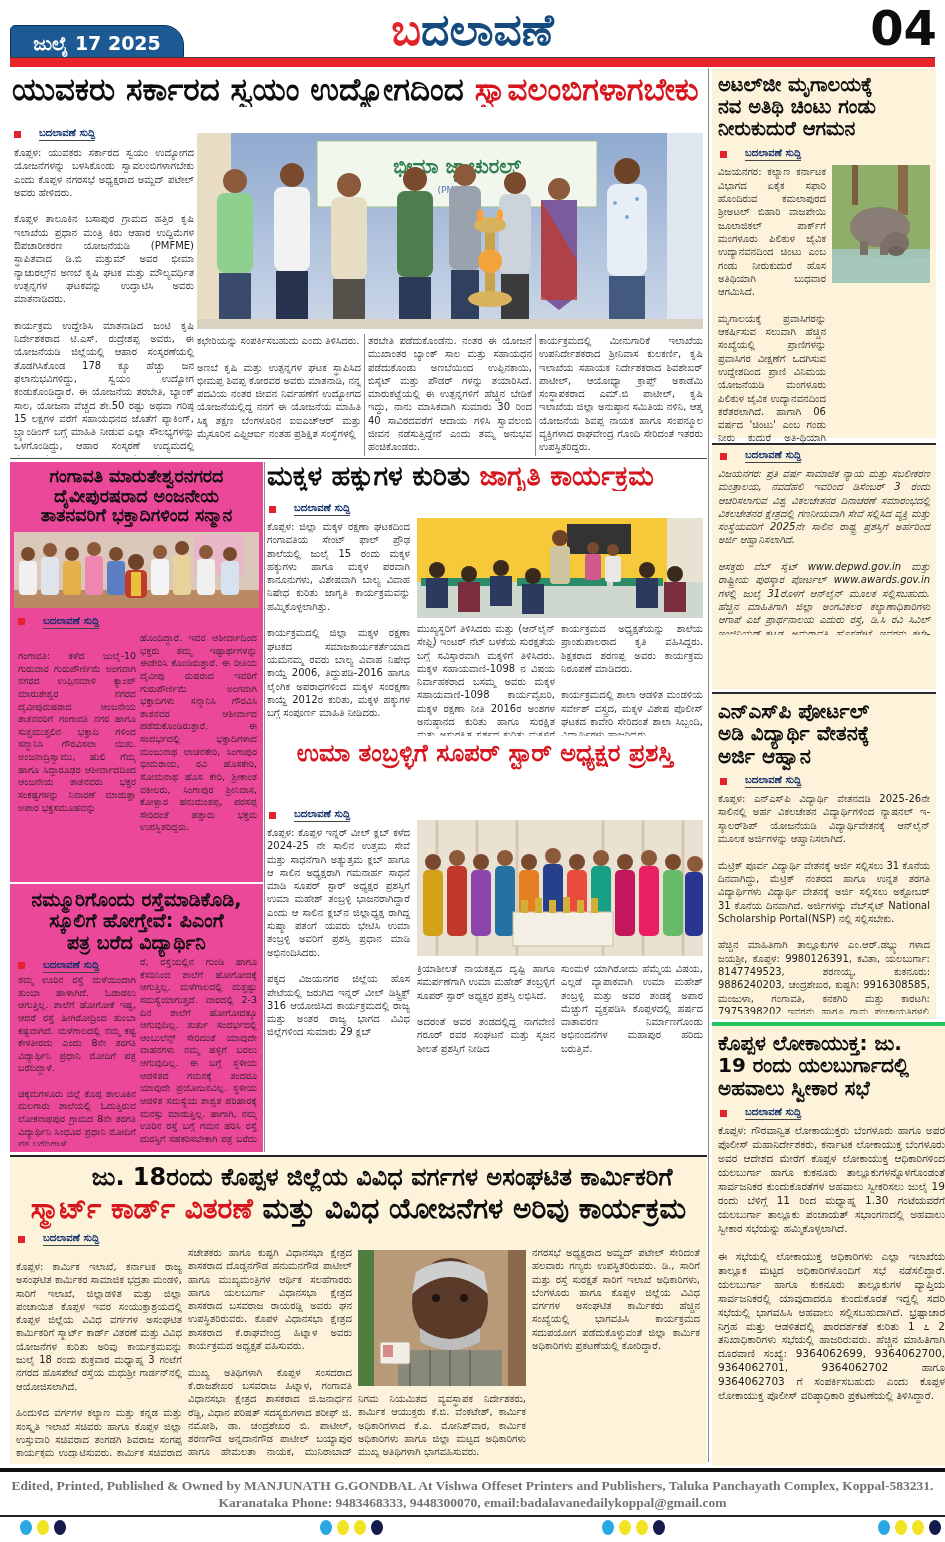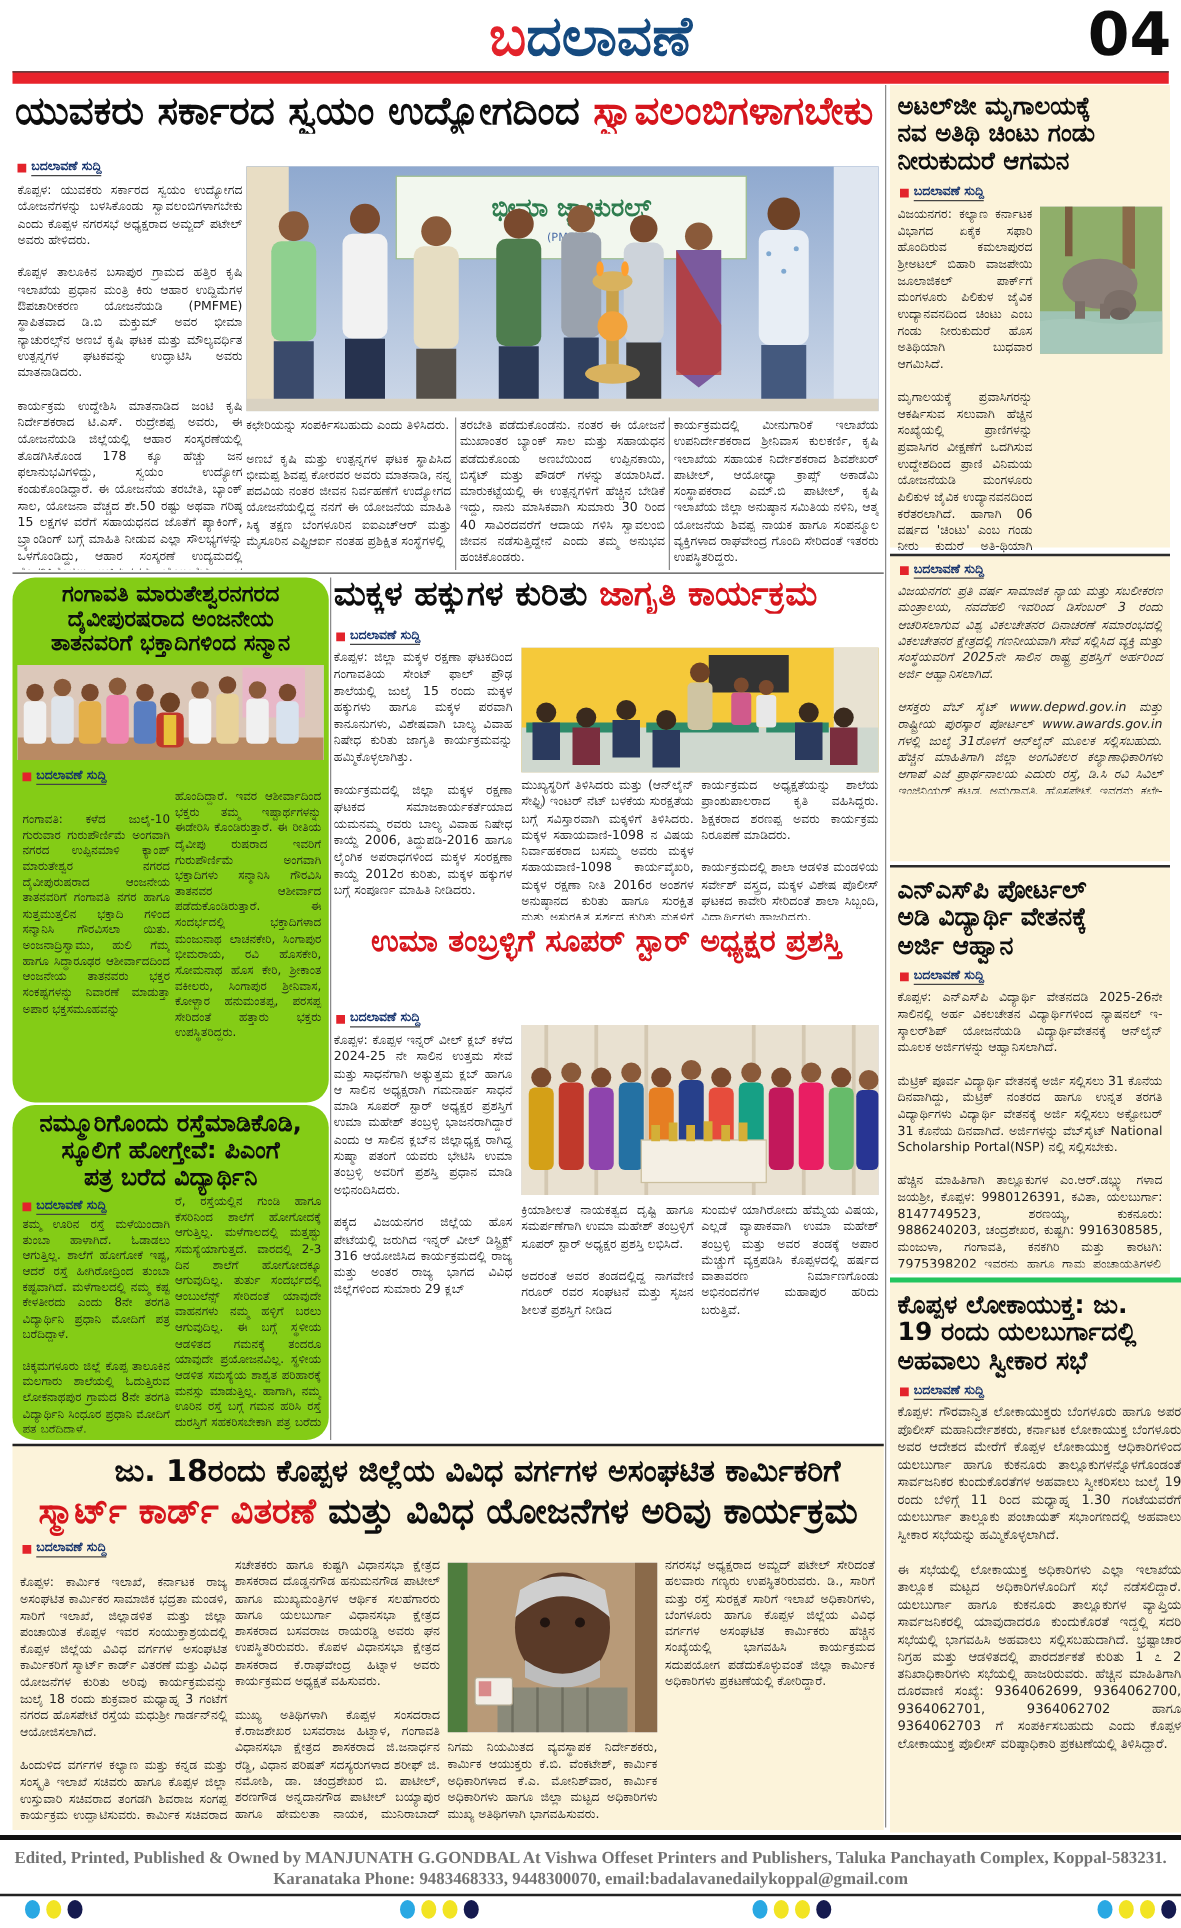--- a/index.html
+++ b/index.html
@@ -20,40 +20,43 @@
   .hrule{height:1px;background:#4a4a4a;}
   
   .headline{font-weight:bold;color:#0d0d0d;line-height:1.12;}
   .red{color:#d6151c;}
   .body-txt{font-size:10px;line-height:1.33;color:#1d1d1d;text-align:justify;
             white-space:pre-line;overflow:hidden;}
   .body-sm{font-size:9.5px;}
   .center{text-align:center;}
   .pre{white-space:pre-line;}
   
-  .byline{display:flex;align-items:center;gap:4px;height:14px;}
+  .byline{display:flex;align-items:center;gap:18px;height:14px;}
   .bsq{width:7px;height:7px;background:#e3232b;flex:0 0 auto;}
   .btxt{font-size:10px;font-weight:bold;color:#13306b;border-bottom:1px solid #444;padding-bottom:1px;white-space:nowrap;}
   
   .cream{background:#fcf3da;}
-  .blueblk{background:#84cc16;border-radius:18px;}
+  .blueblk{background:#ec4899;}
   .photo{overflow:hidden;background:#d8d8d8;}
   .photo svg{display:block;}
   .ph-r{float:right;margin:0 0 4px 6px;}
   
   .f-line{left:0;width:945px;text-align:center;font-family:"Liberation Serif","DejaVu Serif",serif;
           font-weight:bold;color:#737373;}
   .dotg{display:flex;gap:5px;}
   .dot{width:12px;height:15px;border-radius:50%;display:inline-block;}
 </style>
 </head>
 <body>
 
 <div class="page">
 
+  <div class="abs datebox">
+    <span>ಜುಲೈ 17 2025</span>
+  </div>
   <div class="abs masthead">
     <span class="m-red">ಬ</span><span class="m-blue">ದಲಾವಣೆ</span>
   </div>
   <div class="abs pageno">04</div>
   <div class="abs redbar"></div>
 
   <div class="abs headline" style="left:12px;top:72px;width:692px;font-size:31px;white-space:nowrap;overflow:hidden;">
     <span>ಯುವಕರು ಸರ್ಕಾರದ ಸ್ವಯಂ ಉದ್ಯೋಗದಿಂದ </span><span class="red">ಸ್ವಾವಲಂಬಿಗಳಾಗಬೇಕು</span>
   </div>
   <div class="abs byline" style="left:14px;top:127px;">

